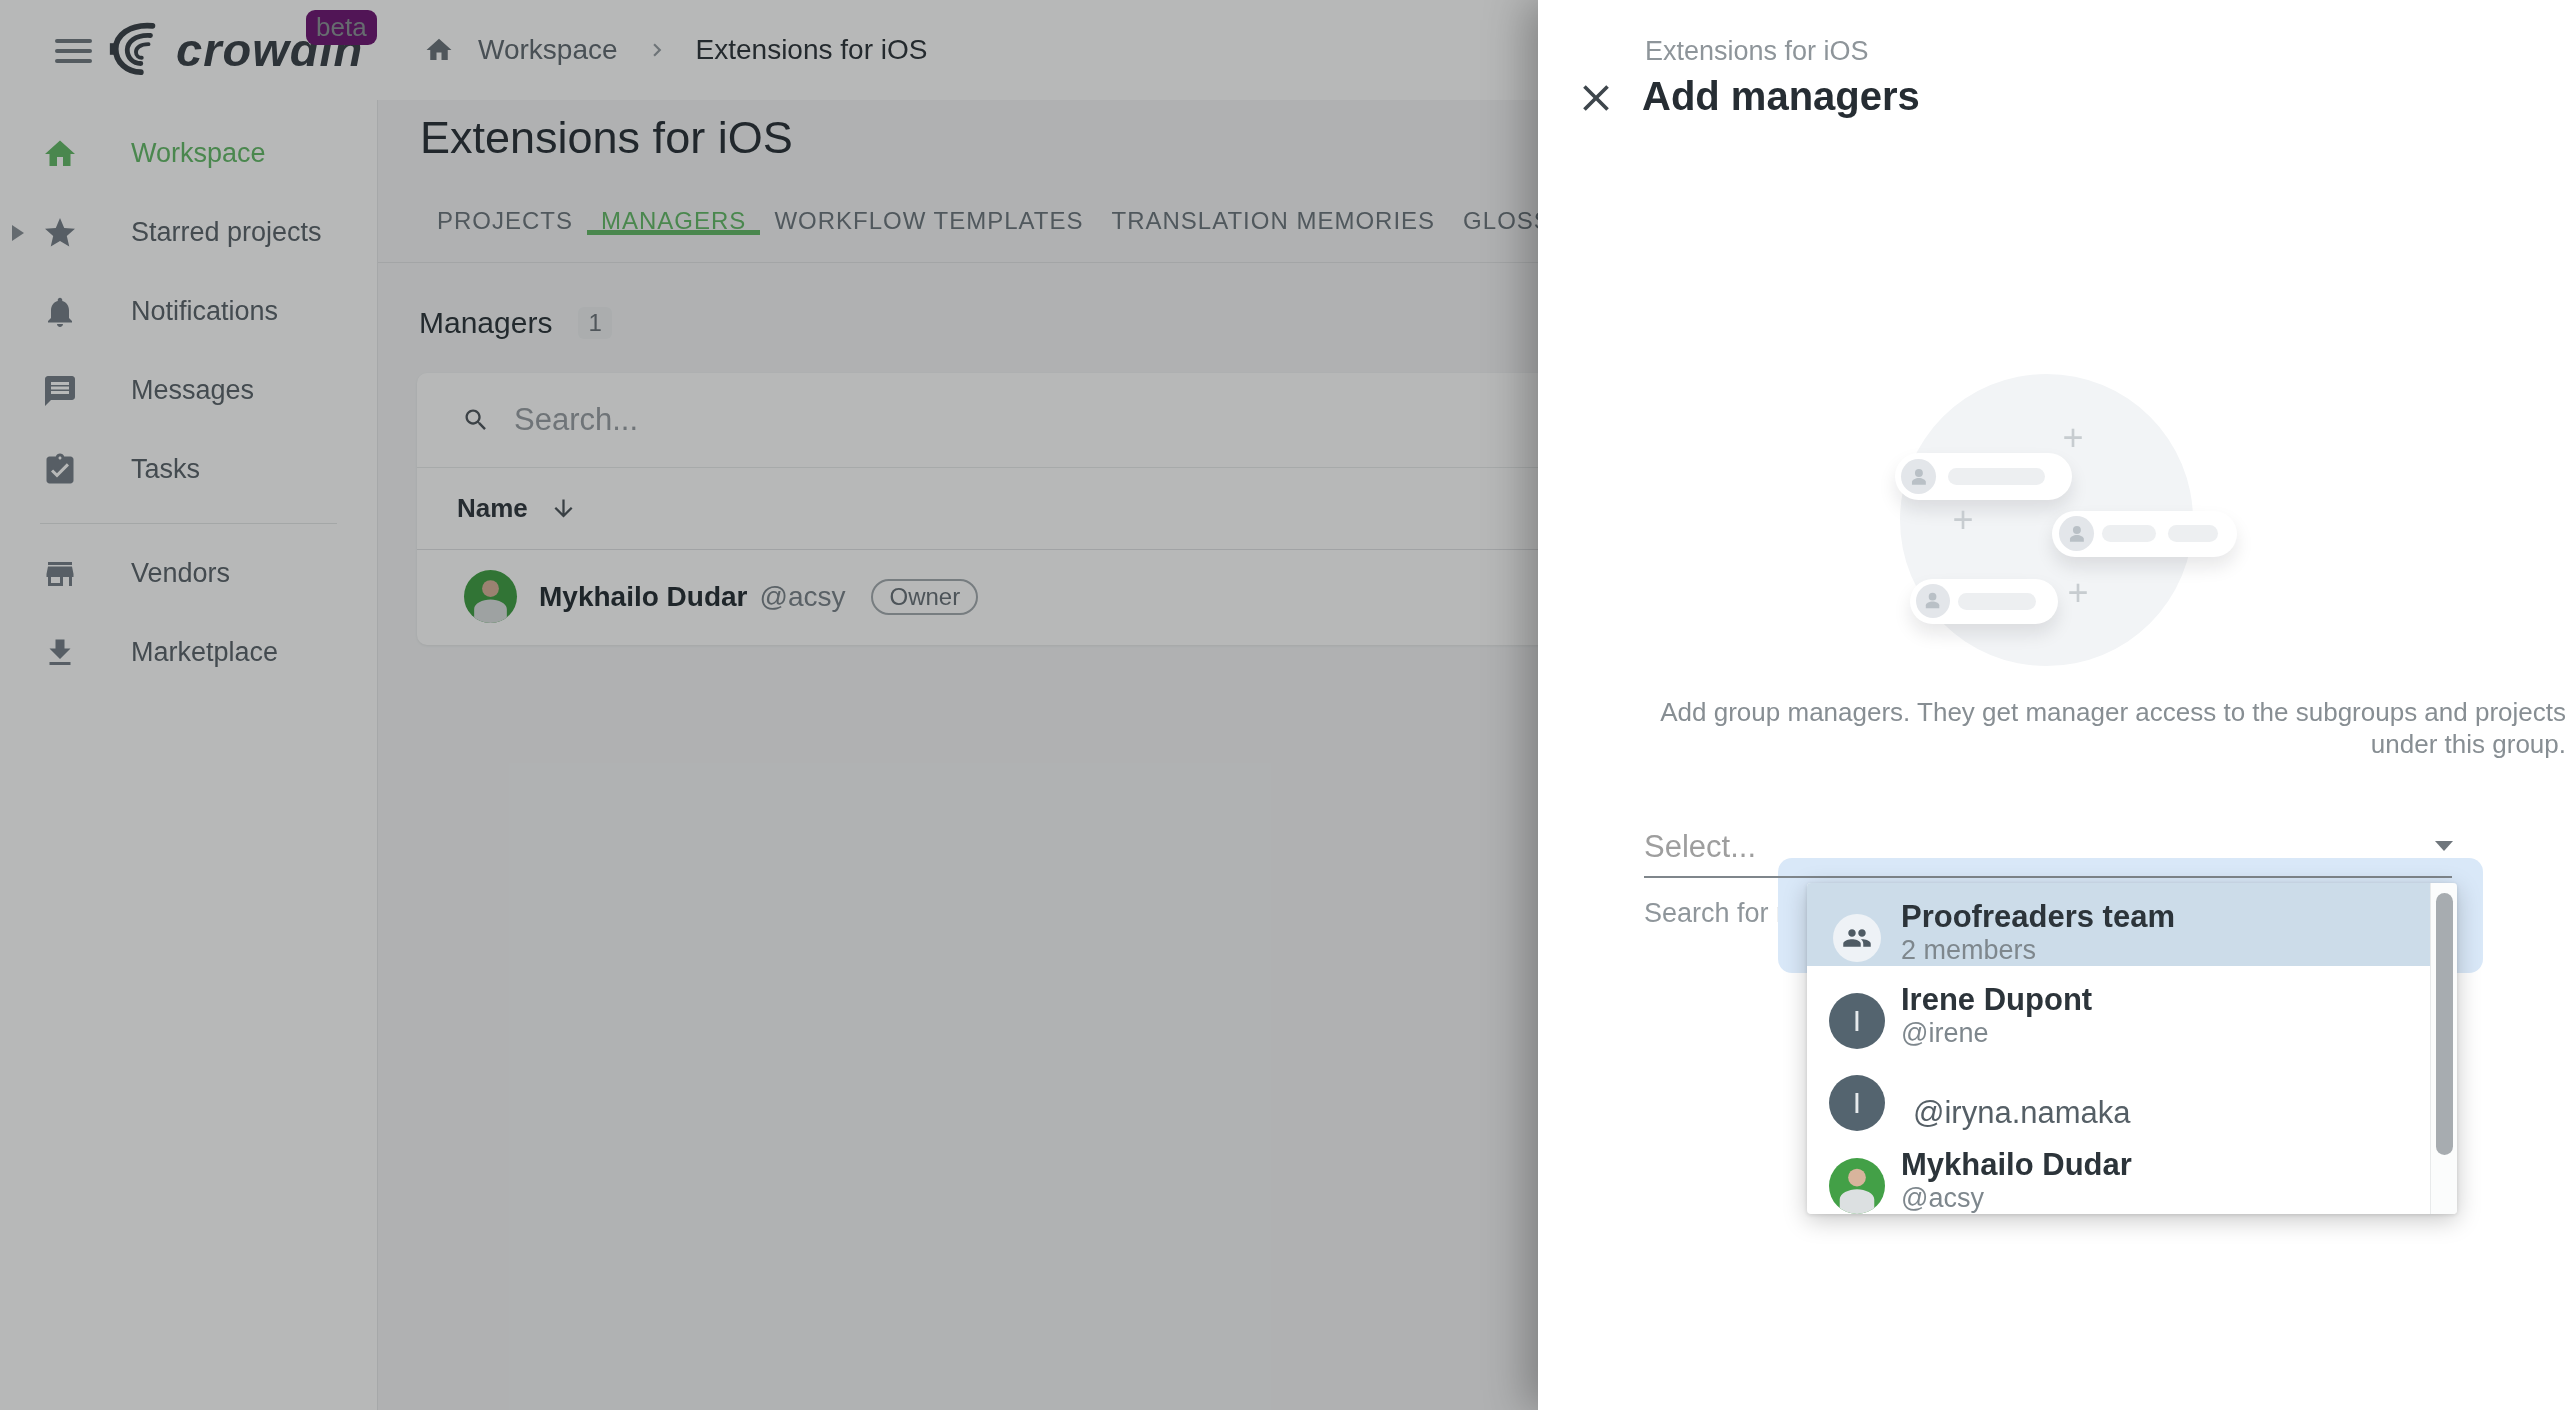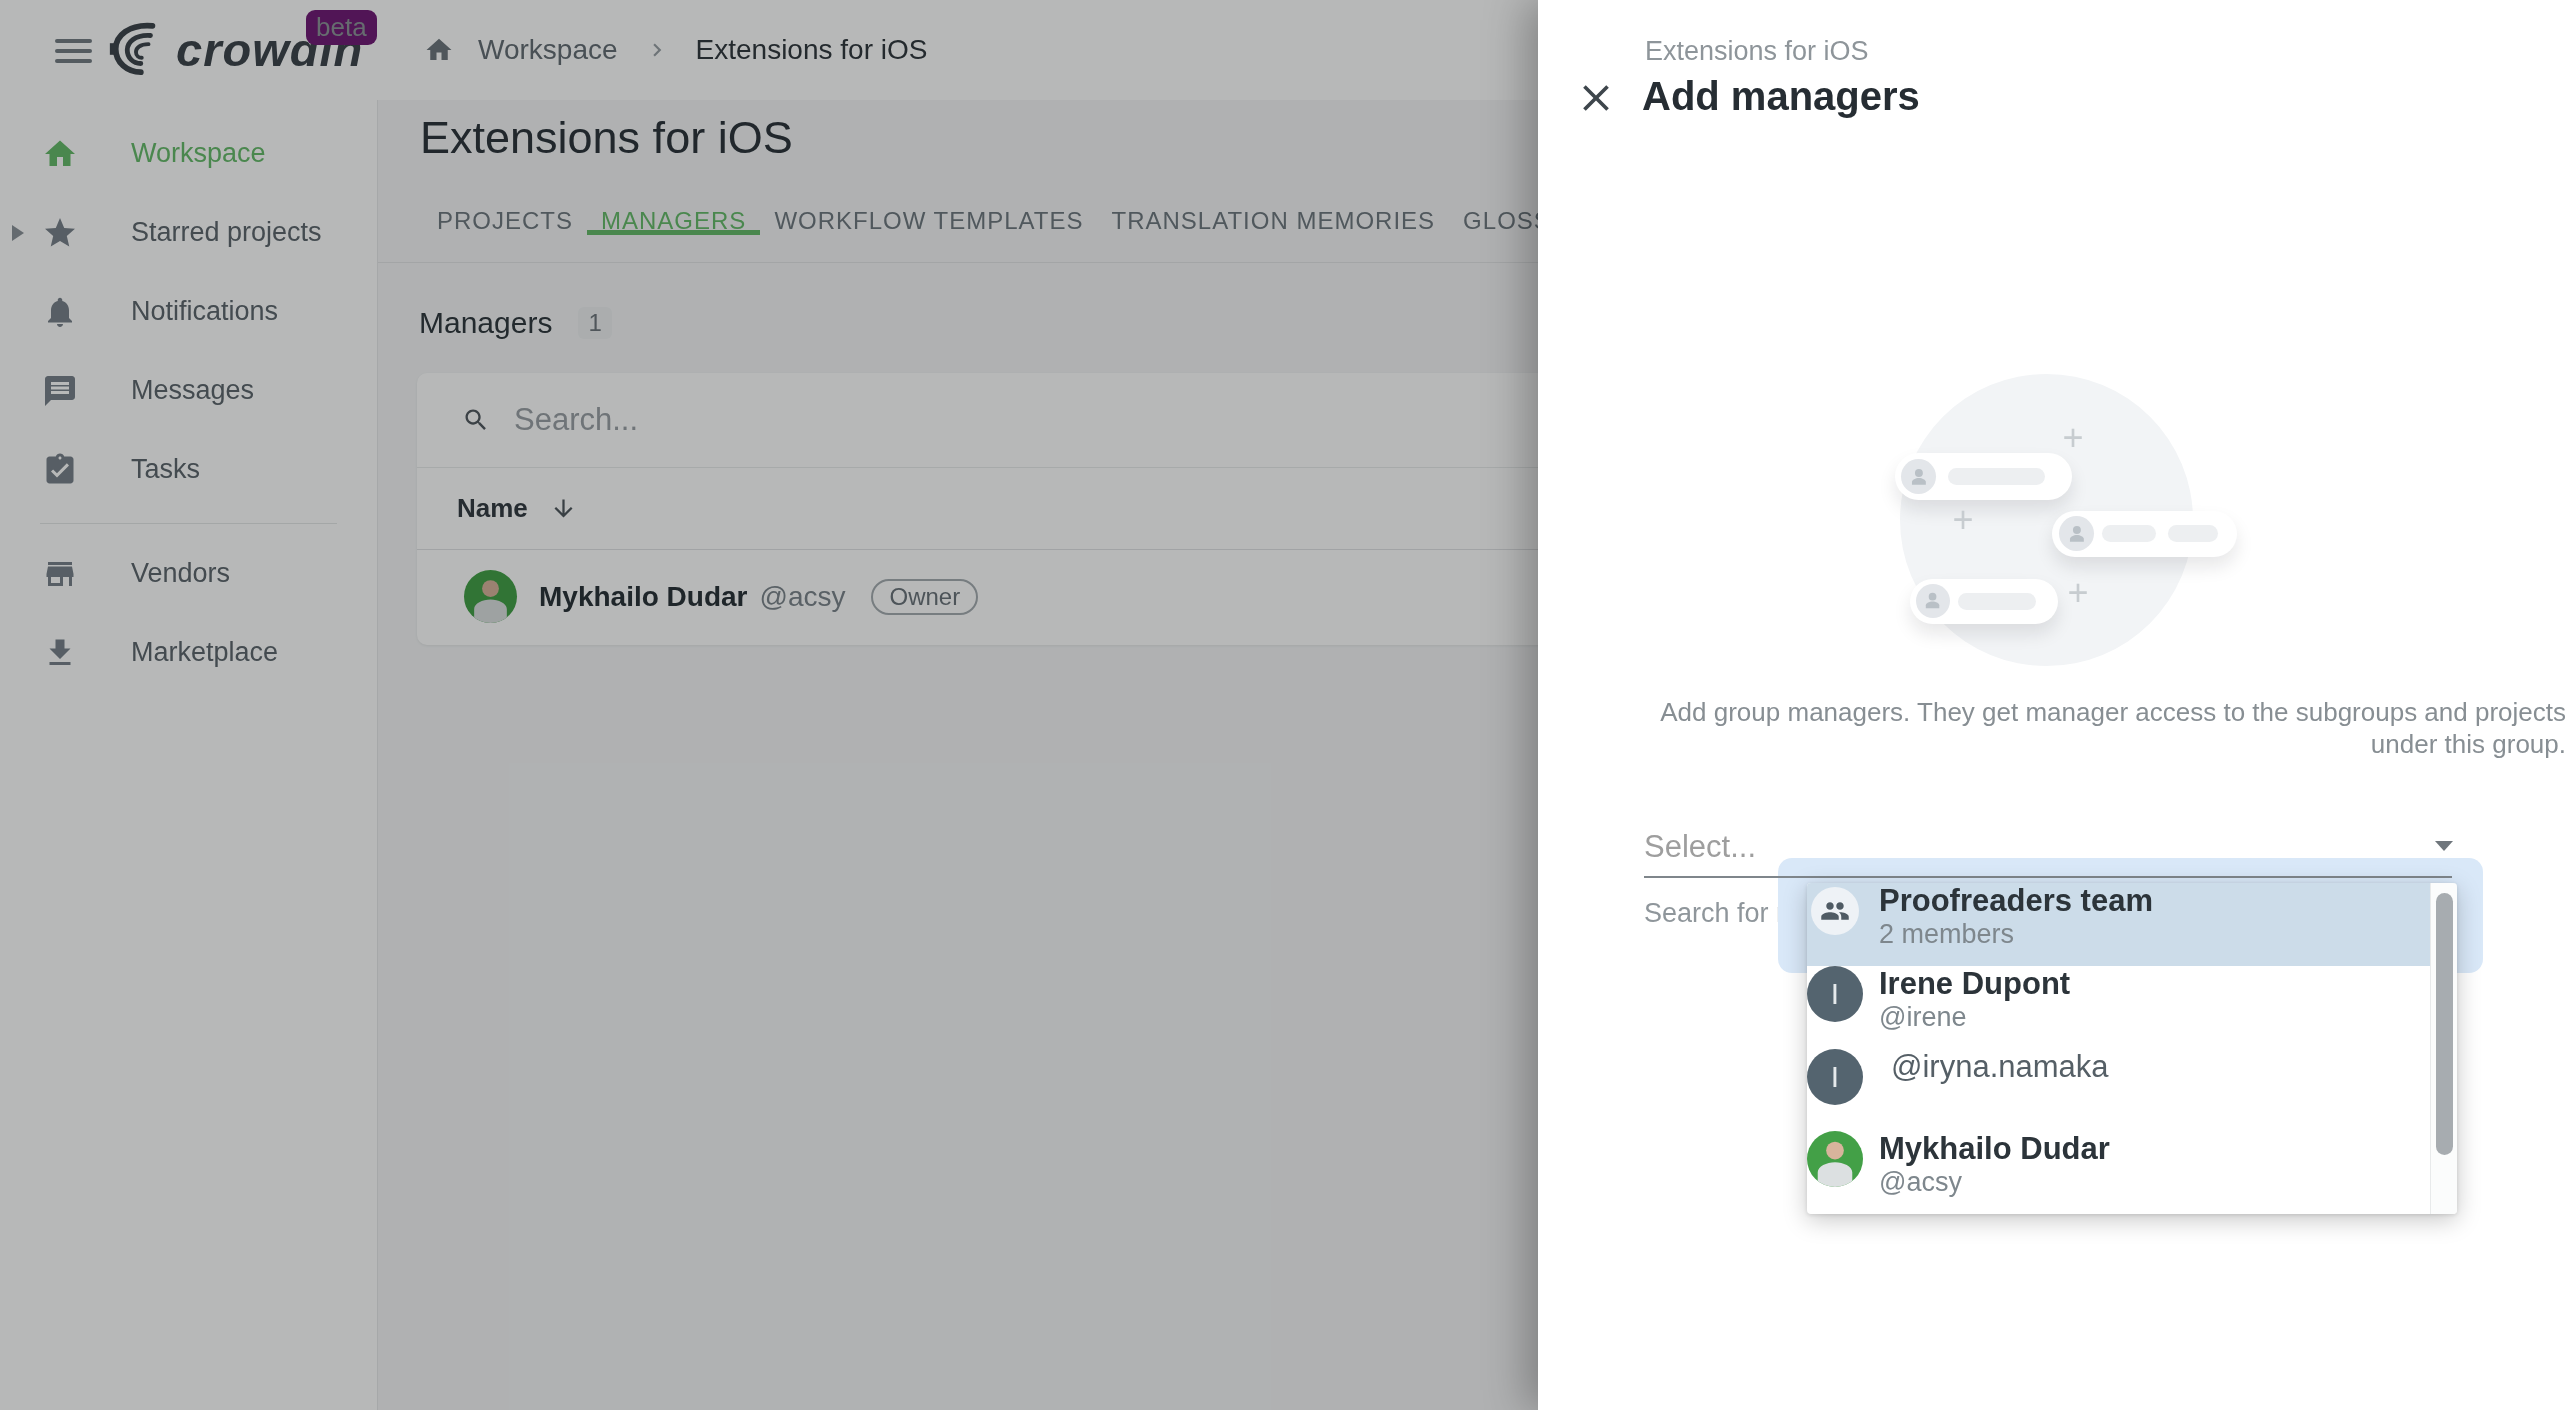--- a/index.html
+++ b/index.html
@@ -72,21 +72,21 @@
   .illus-plus { position:absolute; width:34px; height:34px; line-height:34px; text-align:center; font-size:36px; font-weight:400; color:#c7ccd0; }
 
   .panel-desc { position:absolute; left:0; top:696px; width:1028px; text-align:right; font-size:26px; line-height:32px; color:#878e93; white-space:nowrap; }
   .select-placeholder { position:absolute; left:106px; top:829px; font-size:31px; color:#9e9e9e; cursor:pointer; }
   .select-caret { position:absolute; left:897px; top:841px; width:0; height:0; border-left:9px solid transparent; border-right:9px solid transparent; border-top:10px solid #6f767c; z-index:3; }
   .select-underline { position:absolute; left:106px; top:876px; width:808px; height:2px; background:#7f868b; z-index:2; }
   .select-helper { position:absolute; left:106px; top:898px; font-size:27px; color:#8f969b; z-index:0; white-space:nowrap; }
 
   .menu-halo { position:absolute; left:240px; top:858px; width:705px; height:115px; border-radius:14px; background:var(--halo); z-index:1; }
   .menu { position:absolute; left:269px; top:883px; width:650px; height:331px; background:#fff; border-radius:4px; box-shadow:0 6px 24px rgba(0,0,0,0.22), 0 1px 4px rgba(0,0,0,0.12); z-index:4; overflow:hidden; }
-  .menu-item { height:82.75px; display:flex; align-items:flex-start; cursor:pointer; }
+  .menu-item { height:82.75px; display:flex; align-items:flex-end; padding-left:22px; cursor:pointer; }
   .menu-item.highlight { background:var(--highlight); }
   .opt-avatar-wrap { width:56px; height:56px; flex:none; display:flex; align-items:center; justify-content:center; margin-right:16px; }
   .team-avatar { width:48px; height:48px; border-radius:50%; background:#eef2f6; color:#4f5b64; display:flex; align-items:center; justify-content:center; }
   .team-avatar svg { width:30px; height:30px; }
   .letter-avatar { width:56px; height:56px; border-radius:50%; background:var(--slate); color:#e6eaec; font-size:30px; display:flex; align-items:center; justify-content:center; }
   .photo-avatar { width:56px; height:56px; border-radius:50%; background:var(--avatar-green); overflow:hidden; }
   .opt-text { display:flex; flex-direction:column; justify-content:center; }
   .opt-title { font-size:31px; font-weight:700; color:#2c343a; line-height:36px; }
   .opt-sub { font-size:27px; color:#7e878d; line-height:31px; }
   .opt-single { font-size:31px; font-weight:400; color:#555f66;margin-left:12px; }

